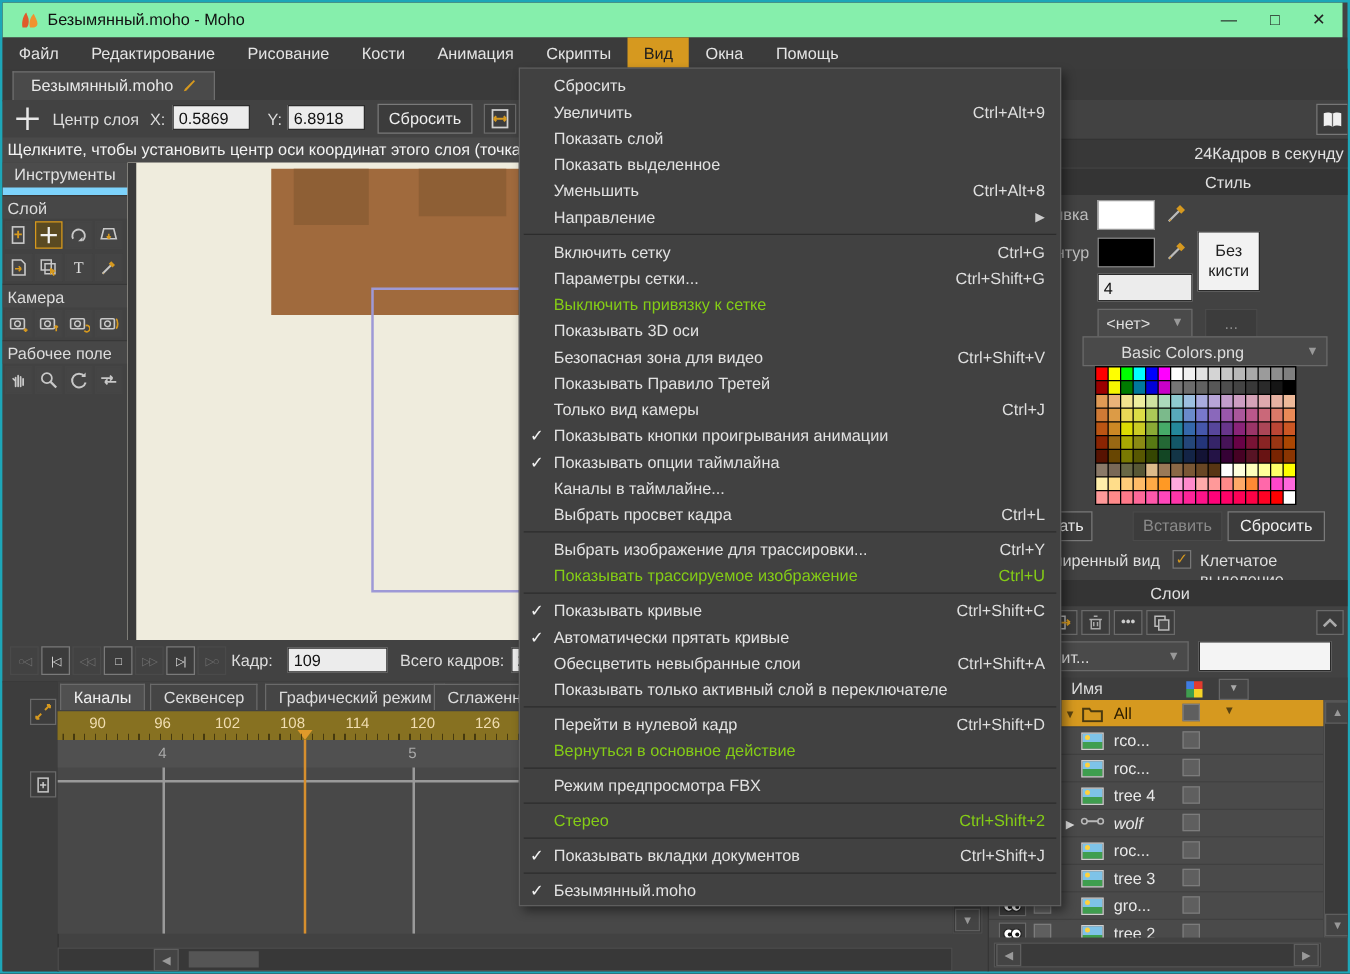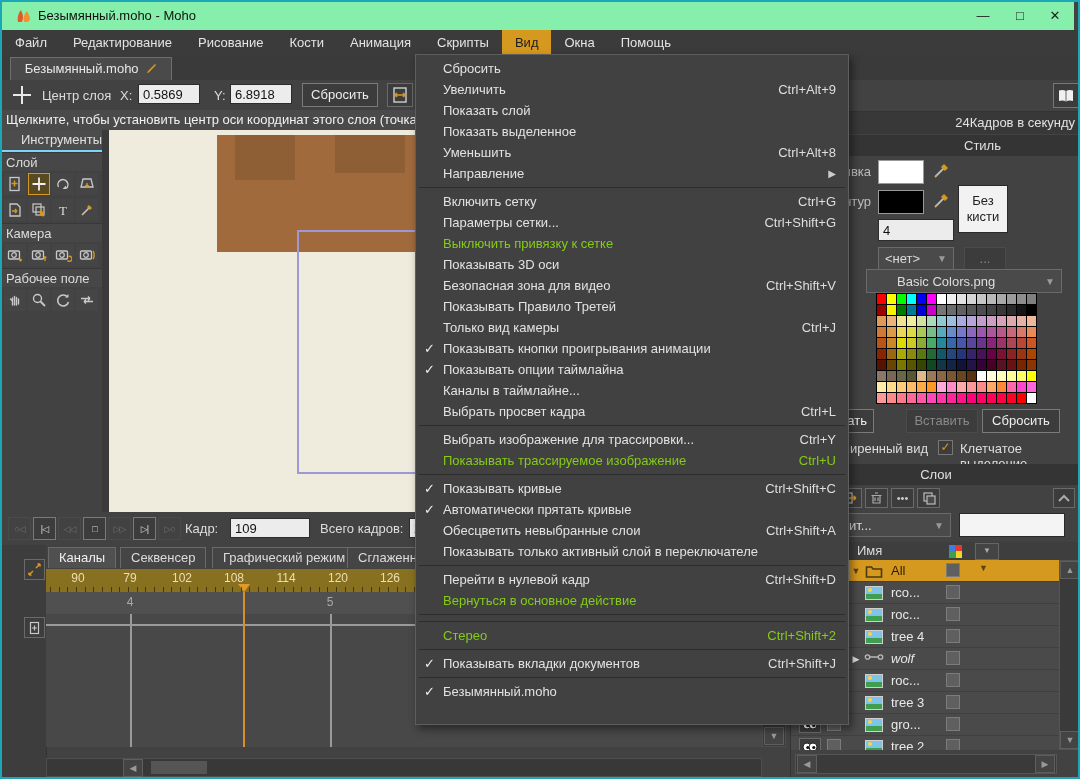--- a/index.html
+++ b/index.html
@@ -19,21 +19,21 @@
   
   #toolbar{left:0;top:78px;width:843px;height:30px;background:#424242;}
   .tb-label{font-size:13px;color:#ddd;top:8px;}
   .tb-input{height:20px;background:#ececec;border:1px solid #2c2c2c;font-size:13px;color:#111;padding:0 4px;box-sizing:border-box;font-family:"Liberation Sans",sans-serif;}
   #reset-btn{left:285px;top:3px;width:76px;height:24px;background:#3c3c3c;border:1px solid #7a7a7a;color:#eee;font-size:13px;text-align:center;line-height:22px;box-sizing:border-box;}
   .tb-iconbtn{top:3px;width:26px;height:24px;background:#3c3c3c;border:1px solid #6a6a6a;box-sizing:border-box;display:flex;align-items:center;justify-content:center;}
   
   #hintbar{left:0;top:108px;width:843px;height:20px;background:#4a4a4a;font-size:13px;color:#f2f2f2;line-height:20px;padding-left:4px;overflow:hidden;white-space:nowrap;box-sizing:border-box;}
   
   #toolsbar{left:0;top:128px;width:100px;height:382px;background:#424242;border-right:1px solid #333;}
-  .tp-header{width:100%;height:20px;background:#4c4c4c;border-bottom:2px solid #7dd3fc;text-align:right;font-size:13px;color:#e0e0e0;line-height:20px;}
+  .tp-header{width:100%;height:20px;background:#4c4c4c;border-bottom:6px solid #7dd3fc;text-align:center;font-size:13px;color:#e0e0e0;line-height:20px;}
   .tp-group{width:100%;height:19px;background:#474747;font-size:13px;color:#dcdcdc;line-height:19px;padding-left:4px;box-sizing:border-box;border-top:1px solid #383838;}
   .tool-row{display:flex;padding:2px 1px;}
   .tool-btn{width:22px;height:22px;margin:0 1px;display:flex;align-items:center;justify-content:center;background:#454545;border:1px solid #454545;box-sizing:border-box;}
   .tool-btn.selected{background:#5a4a22;border:1px solid #d6991f;}
   
   #canvas{left:100px;top:128px;width:688px;height:382px;background:#efecdd;overflow:hidden;}
   #canvas-edge{left:0;top:0;width:7px;height:382px;background:#3a3a3a;}
   #canvas-object{left:115px;top:5px;width:573px;height:117px;background:#a06a3d;}
   .trunk{position:absolute;top:0;height:45px;background:#8a5c33;opacity:.8;}
   #selection-rect{left:195px;top:100px;width:310px;height:240px;border:2px solid #9e99d6;}
@@ -769,21 +769,21 @@
     </div>
     <div class="abs" id="tl-tabs">
         <div class="tab active" style="left: 2px;">Каналы</div>
         <div class="tab" style="left: 74px;">Секвенсер</div>
         <div class="tab" style="left: 166px;">Графический режим</div>
         <div class="tab" style="left: 301px;">Сглаженный</div>
       </div>
     <div class="abs" id="tl-ruler">
       <div class="abs" id="playhead-tri"></div>
     <span class="rlabel" style="left: 32px;">90</span>
-        <span class="rlabel" style="left: 84.002px;">79</span>
+        <span class="rlabel" style="left: 84.002px;">96</span>
         <span class="rlabel" style="left: 136.004px;">102</span>
         <span class="rlabel" style="left: 188.006px;">108</span>
         <span class="rlabel" style="left: 240.008px;">114</span>
         <span class="rlabel" style="left: 292.01px;">120</span>
         <span class="rlabel" style="left: 344.012px;">126</span>
         <span class="rlabel" style="left: 396.014px;">132</span>
         <span class="rlabel" style="left: 448.016px;">138</span>
         <span class="rlabel" style="left: 500.018px;">144</span>
         <span class="rlabel" style="left: 552.02px;">150</span>
         <span class="rlabel" style="left: 604.022px;">156</span>
@@ -922,20 +922,24 @@
       <div class="menu-item">
         <span class="mi-check"></span>
         <span class="mi-label">Перейти в нулевой кадр</span>
         <span class="mi-short">Ctrl+Shift+D</span>
       </div>
       <div class="menu-item disabled">
         <span class="mi-check"></span>
         <span class="mi-label">Вернуться в основное действие</span>
       </div>
       <div class="menu-sep"></div>
+      <div class="menu-item">
+        <span class="mi-check"></span>
+        <span class="mi-label">Режим предпросмотра FBX</span>
+      </div>
       <div class="menu-sep"></div>
       <div class="menu-item disabled">
         <span class="mi-check"></span>
         <span class="mi-label">Стерео</span>
         <span class="mi-short">Ctrl+Shift+2</span>
       </div>
       <div class="menu-sep"></div>
       <div class="menu-item">
         <span class="mi-check">✓</span>
         <span class="mi-label">Показывать вкладки документов</span>

